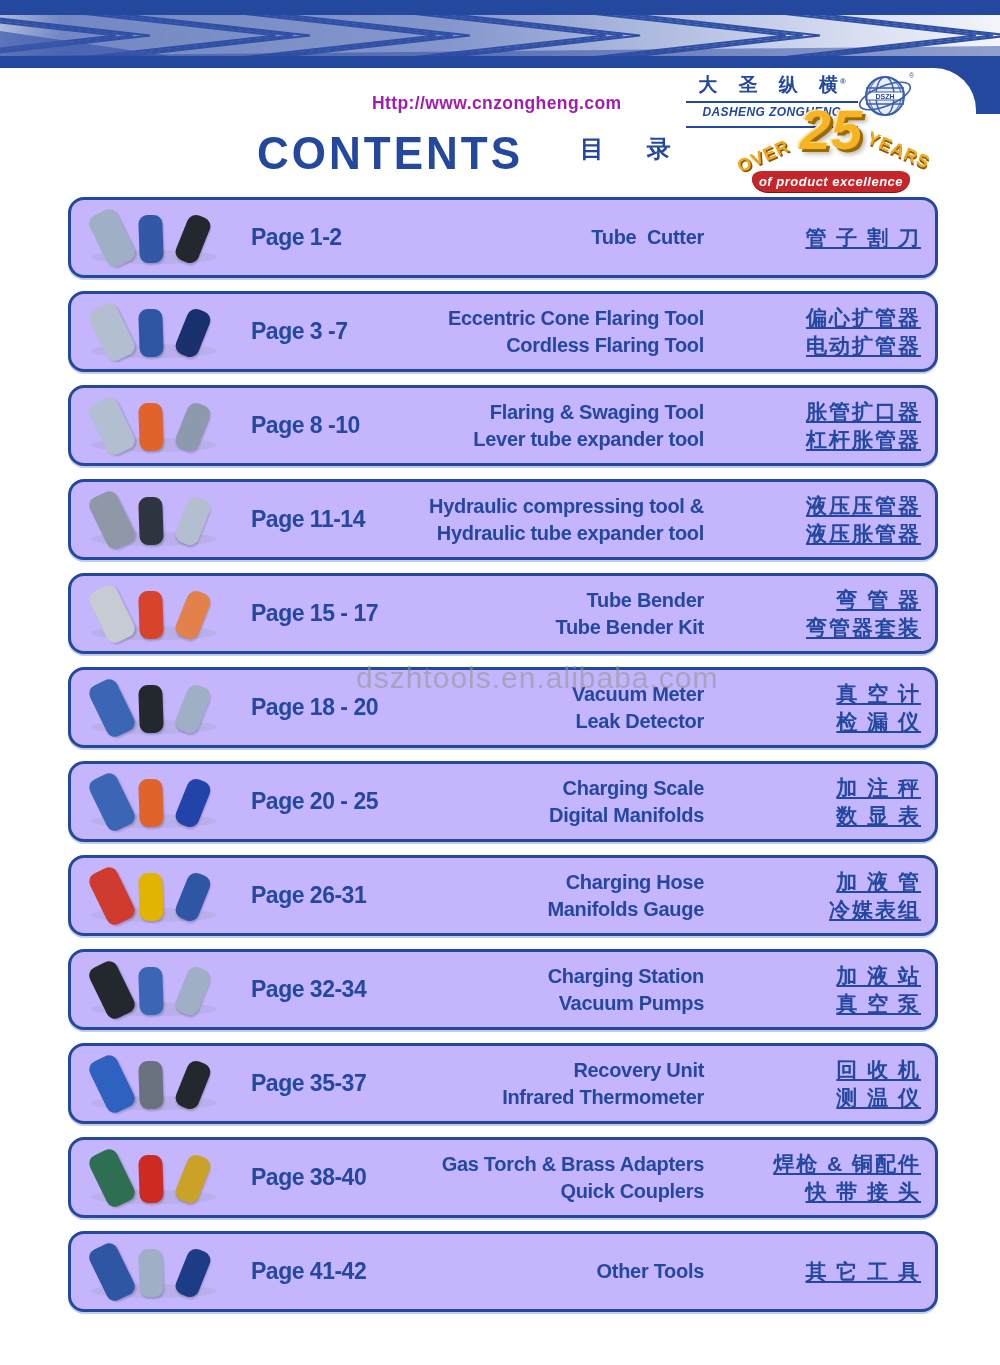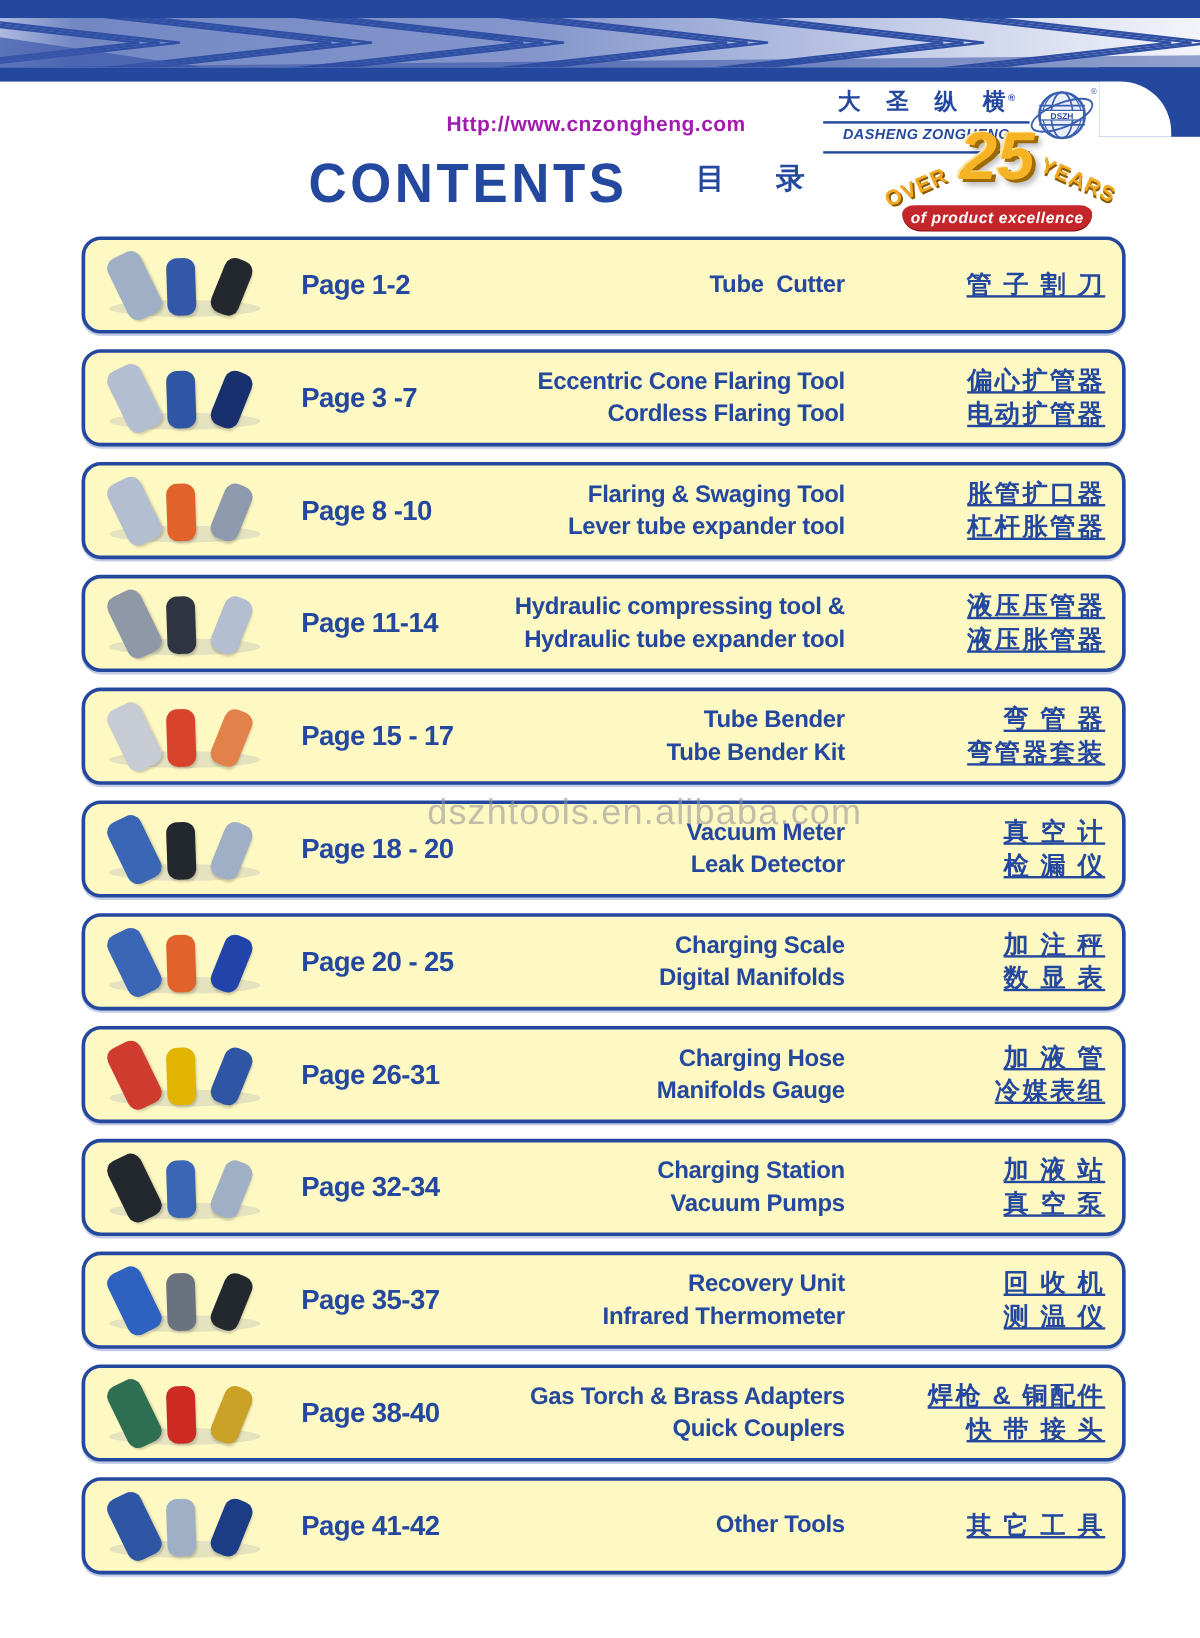--- a/index.html
+++ b/index.html
@@ -44,21 +44,21 @@
   .ribbon::after{right:-12px;transform:rotate(-18deg);}
 
   
   .title-en{position:absolute;left:257px;top:127px;font-size:44px;font-weight:bold;
       letter-spacing:3px;transform:scaleY(1.05);transform-origin:top left;}
   .title-cn{position:absolute;left:580px;top:133px;font-size:24px;font-weight:bold;
       letter-spacing:18px;white-space:pre;}
 
   
   .rows{position:absolute;left:68px;top:197px;width:870px;}
-  .row{box-sizing:border-box;height:81px;margin-bottom:13px;background:#fef9c3;
+  .row{box-sizing:border-box;height:81px;margin-bottom:13px;background:#c4b5fd;
       border:3px solid #24489e;border-radius:16px;display:flex;align-items:center;
       box-shadow:0 2px 0 rgba(36,72,158,.28);cursor:pointer;}
   .photo{position:relative;width:150px;height:64px;margin-left:14px;flex:0 0 auto;}
   .photo .shape{position:absolute;border-radius:9px;box-shadow:1px 2px 2px rgba(0,0,0,.18);}
   .photo .base{position:absolute;left:6px;top:44px;width:126px;height:14px;border-radius:50%;
       background:rgba(150,160,180,.25);}
   .pages{width:150px;margin-left:16px;font-size:23px;font-weight:bold;letter-spacing:-.5px;
       flex:0 0 auto;white-space:nowrap;}
   .en{flex:1 1 auto;text-align:right;font-weight:bold;font-size:20px;line-height:27px;
       letter-spacing:-.3px;}

